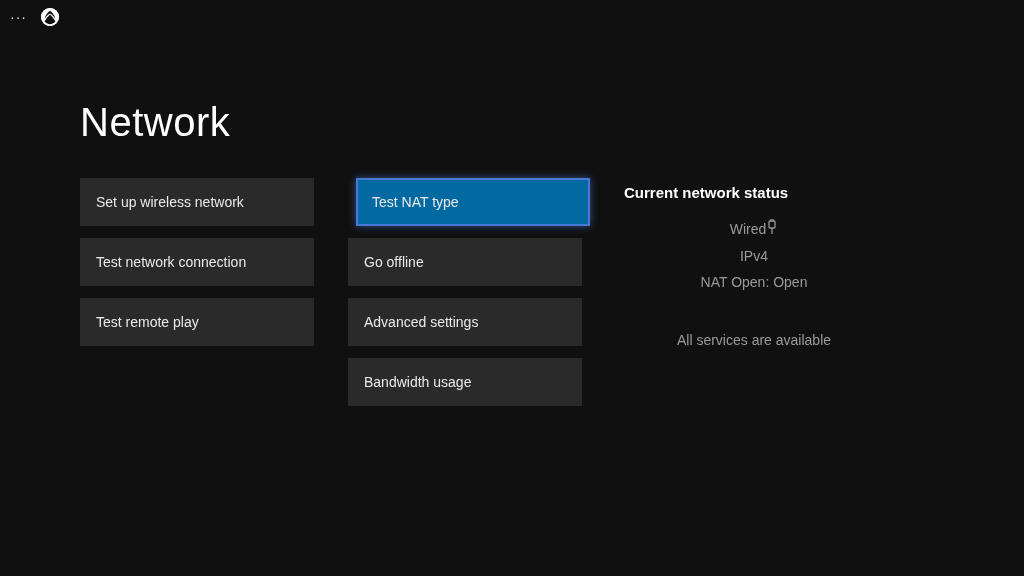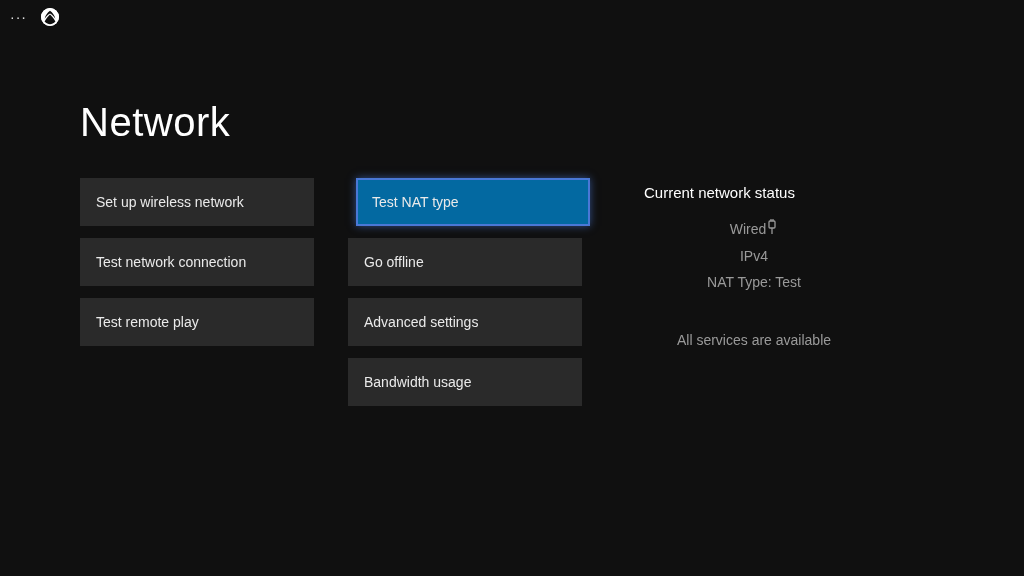--- a/index.html
+++ b/index.html
@@ -92,23 +92,22 @@
       box-shadow: 0 0 8px rgba(74,120,214,0.6);
       background: #0369a1;
       margin-left: 8px;
     }
     .status-panel {
       width: 260px;
       padding-top: 6px;
     }
     .status-title {
       font-size: 15px;
-      font-weight: 400;
+      font-weight: 700;
       margin-bottom: 18px;
-      margin-left: 20px;
     }
     .status-line {
       font-size: 14px;
       color: #9a9a9a;
       margin-bottom: 10px;
       display: flex;
       align-items: center;
       justify-content: center;
     }
     .status-line.gap-top {
@@ -173,20 +172,20 @@
           <line x1="5" y1="0" x2="5" y2="2" stroke="#9a9a9a" stroke-width="1.3"></line>
           <line x1="7" y1="0" x2="7" y2="2" stroke="#9a9a9a" stroke-width="1.3"></line>
           <line x1="6" y1="9" x2="6" y2="15" stroke="#9a9a9a" stroke-width="1.3"></line>
         </svg>
       </span>
     </div>
     <div class="status-line">
       <span>IPv4</span>
     </div>
     <div class="status-line">
-      <span>NAT Type: Test</span>
+      <span>NAT Open: Open</span>
     </div>
     <div class="status-line gap-top">
       <span>All services are available</span>
     </div>
   </div>
 
 </div>
 
 </body></html>

